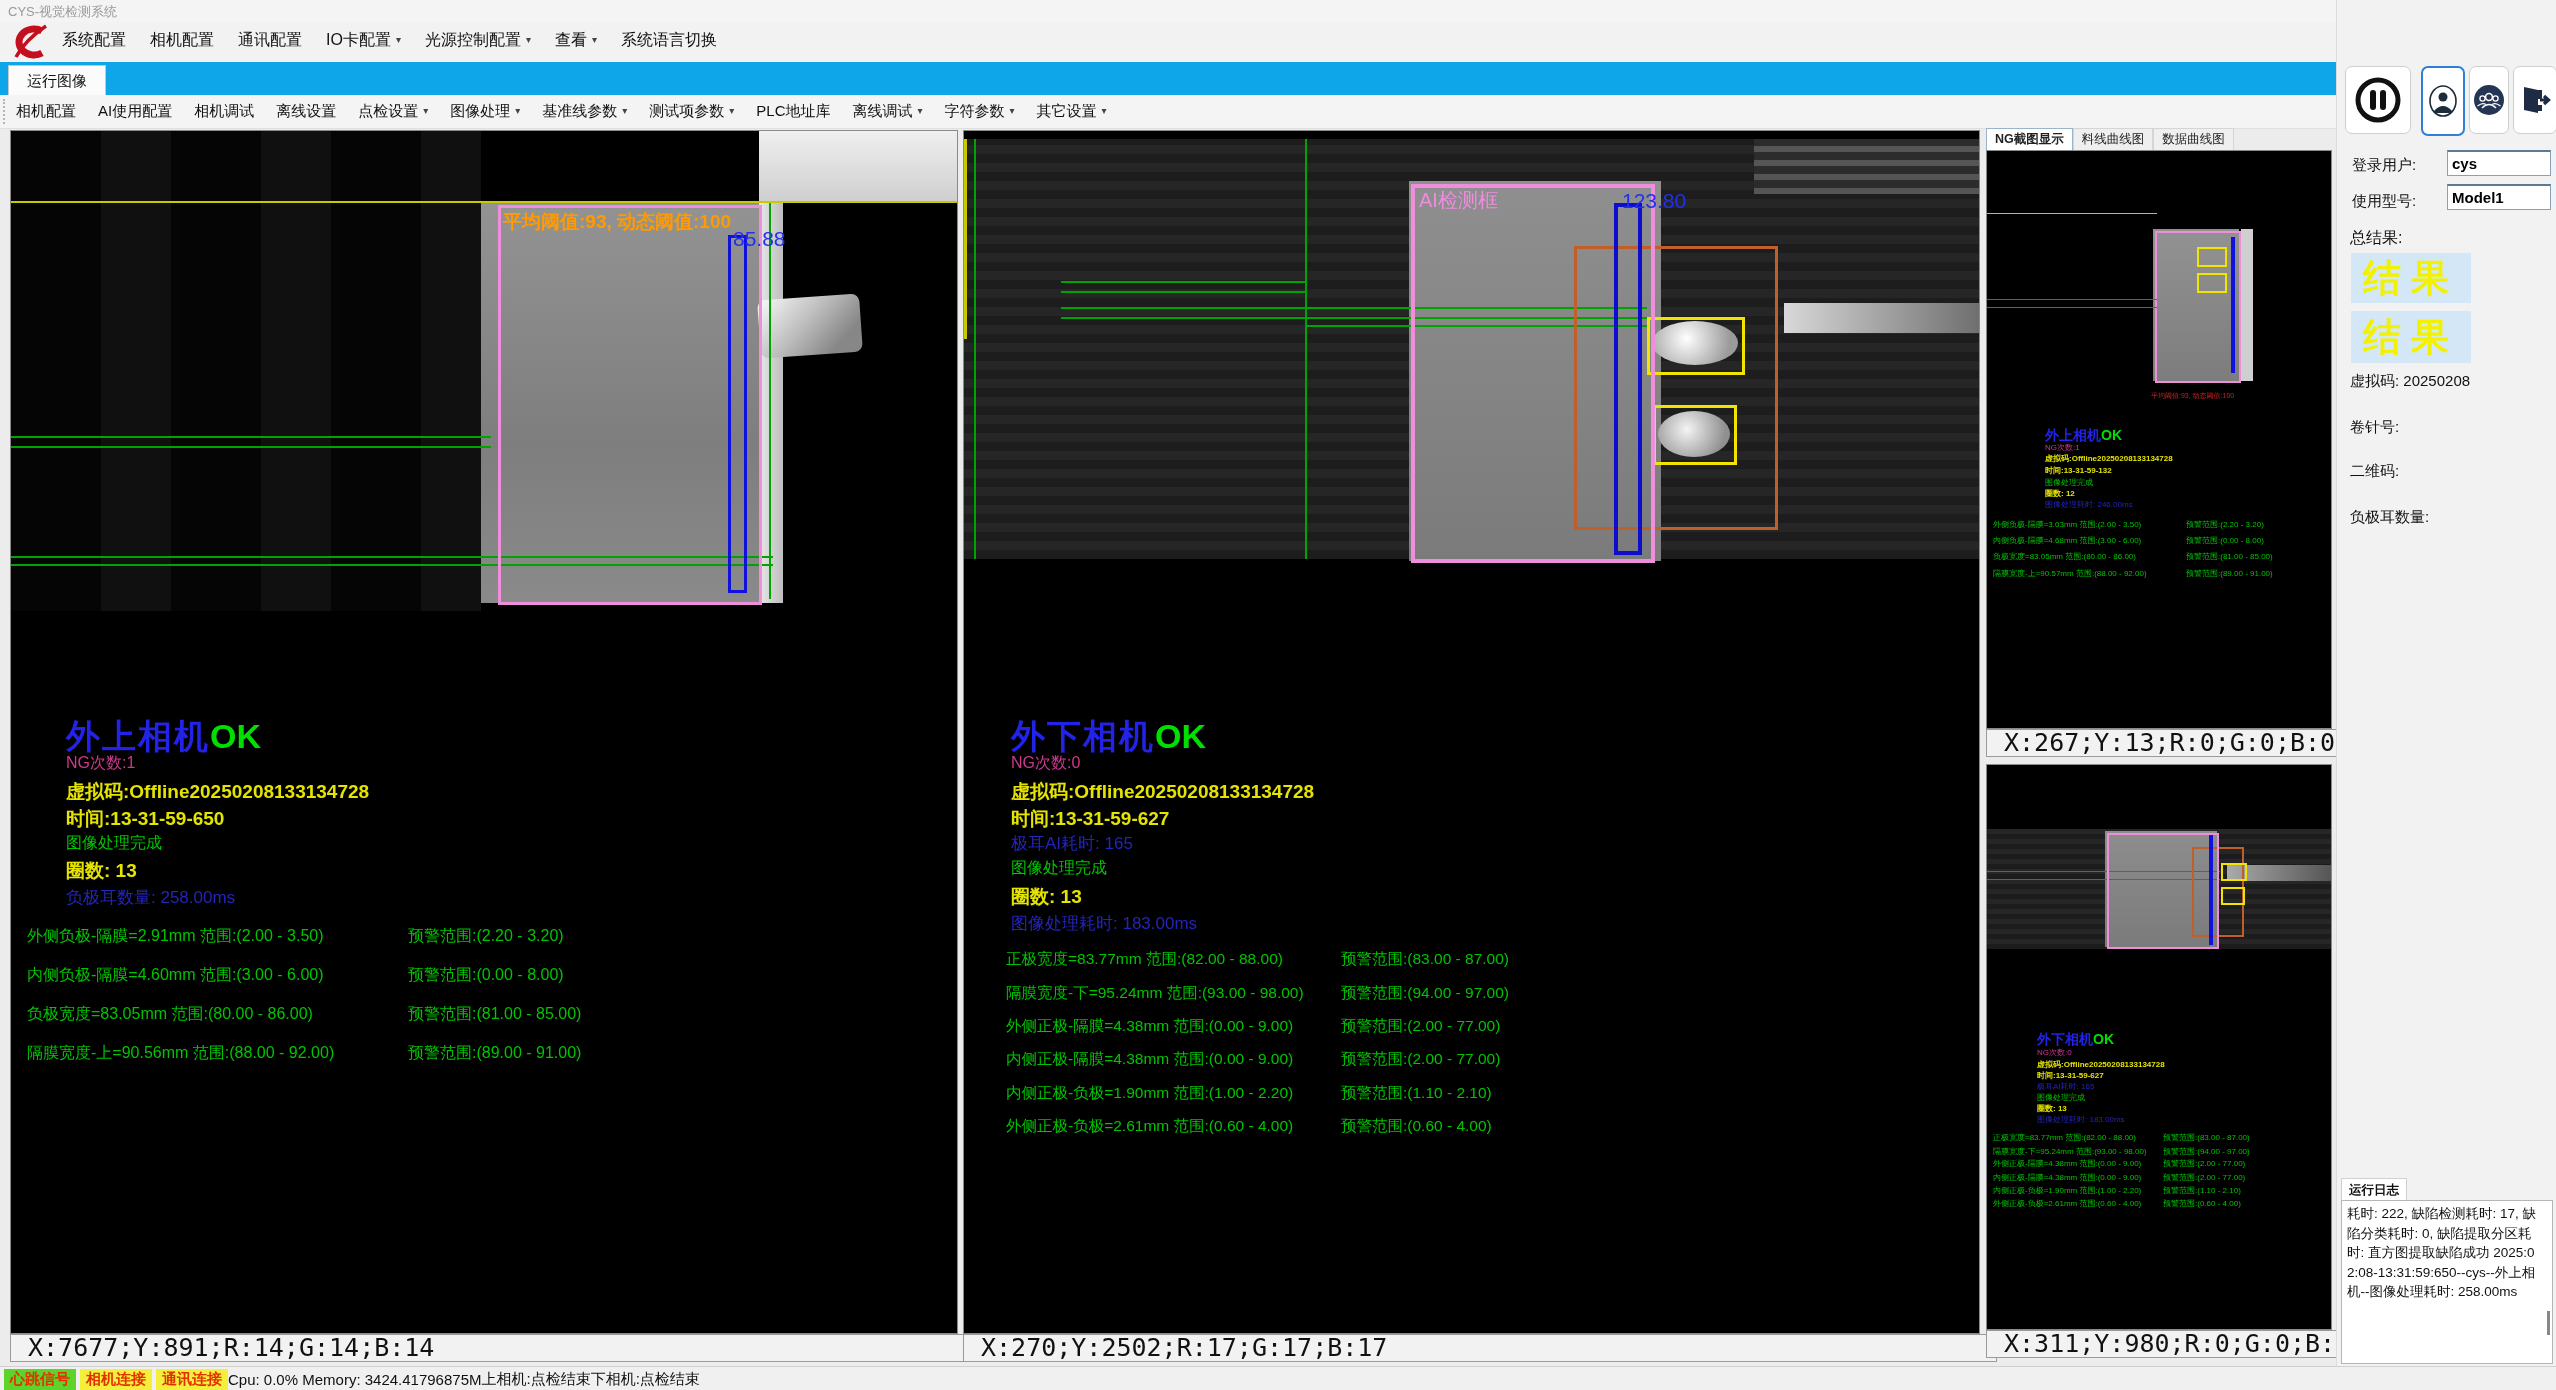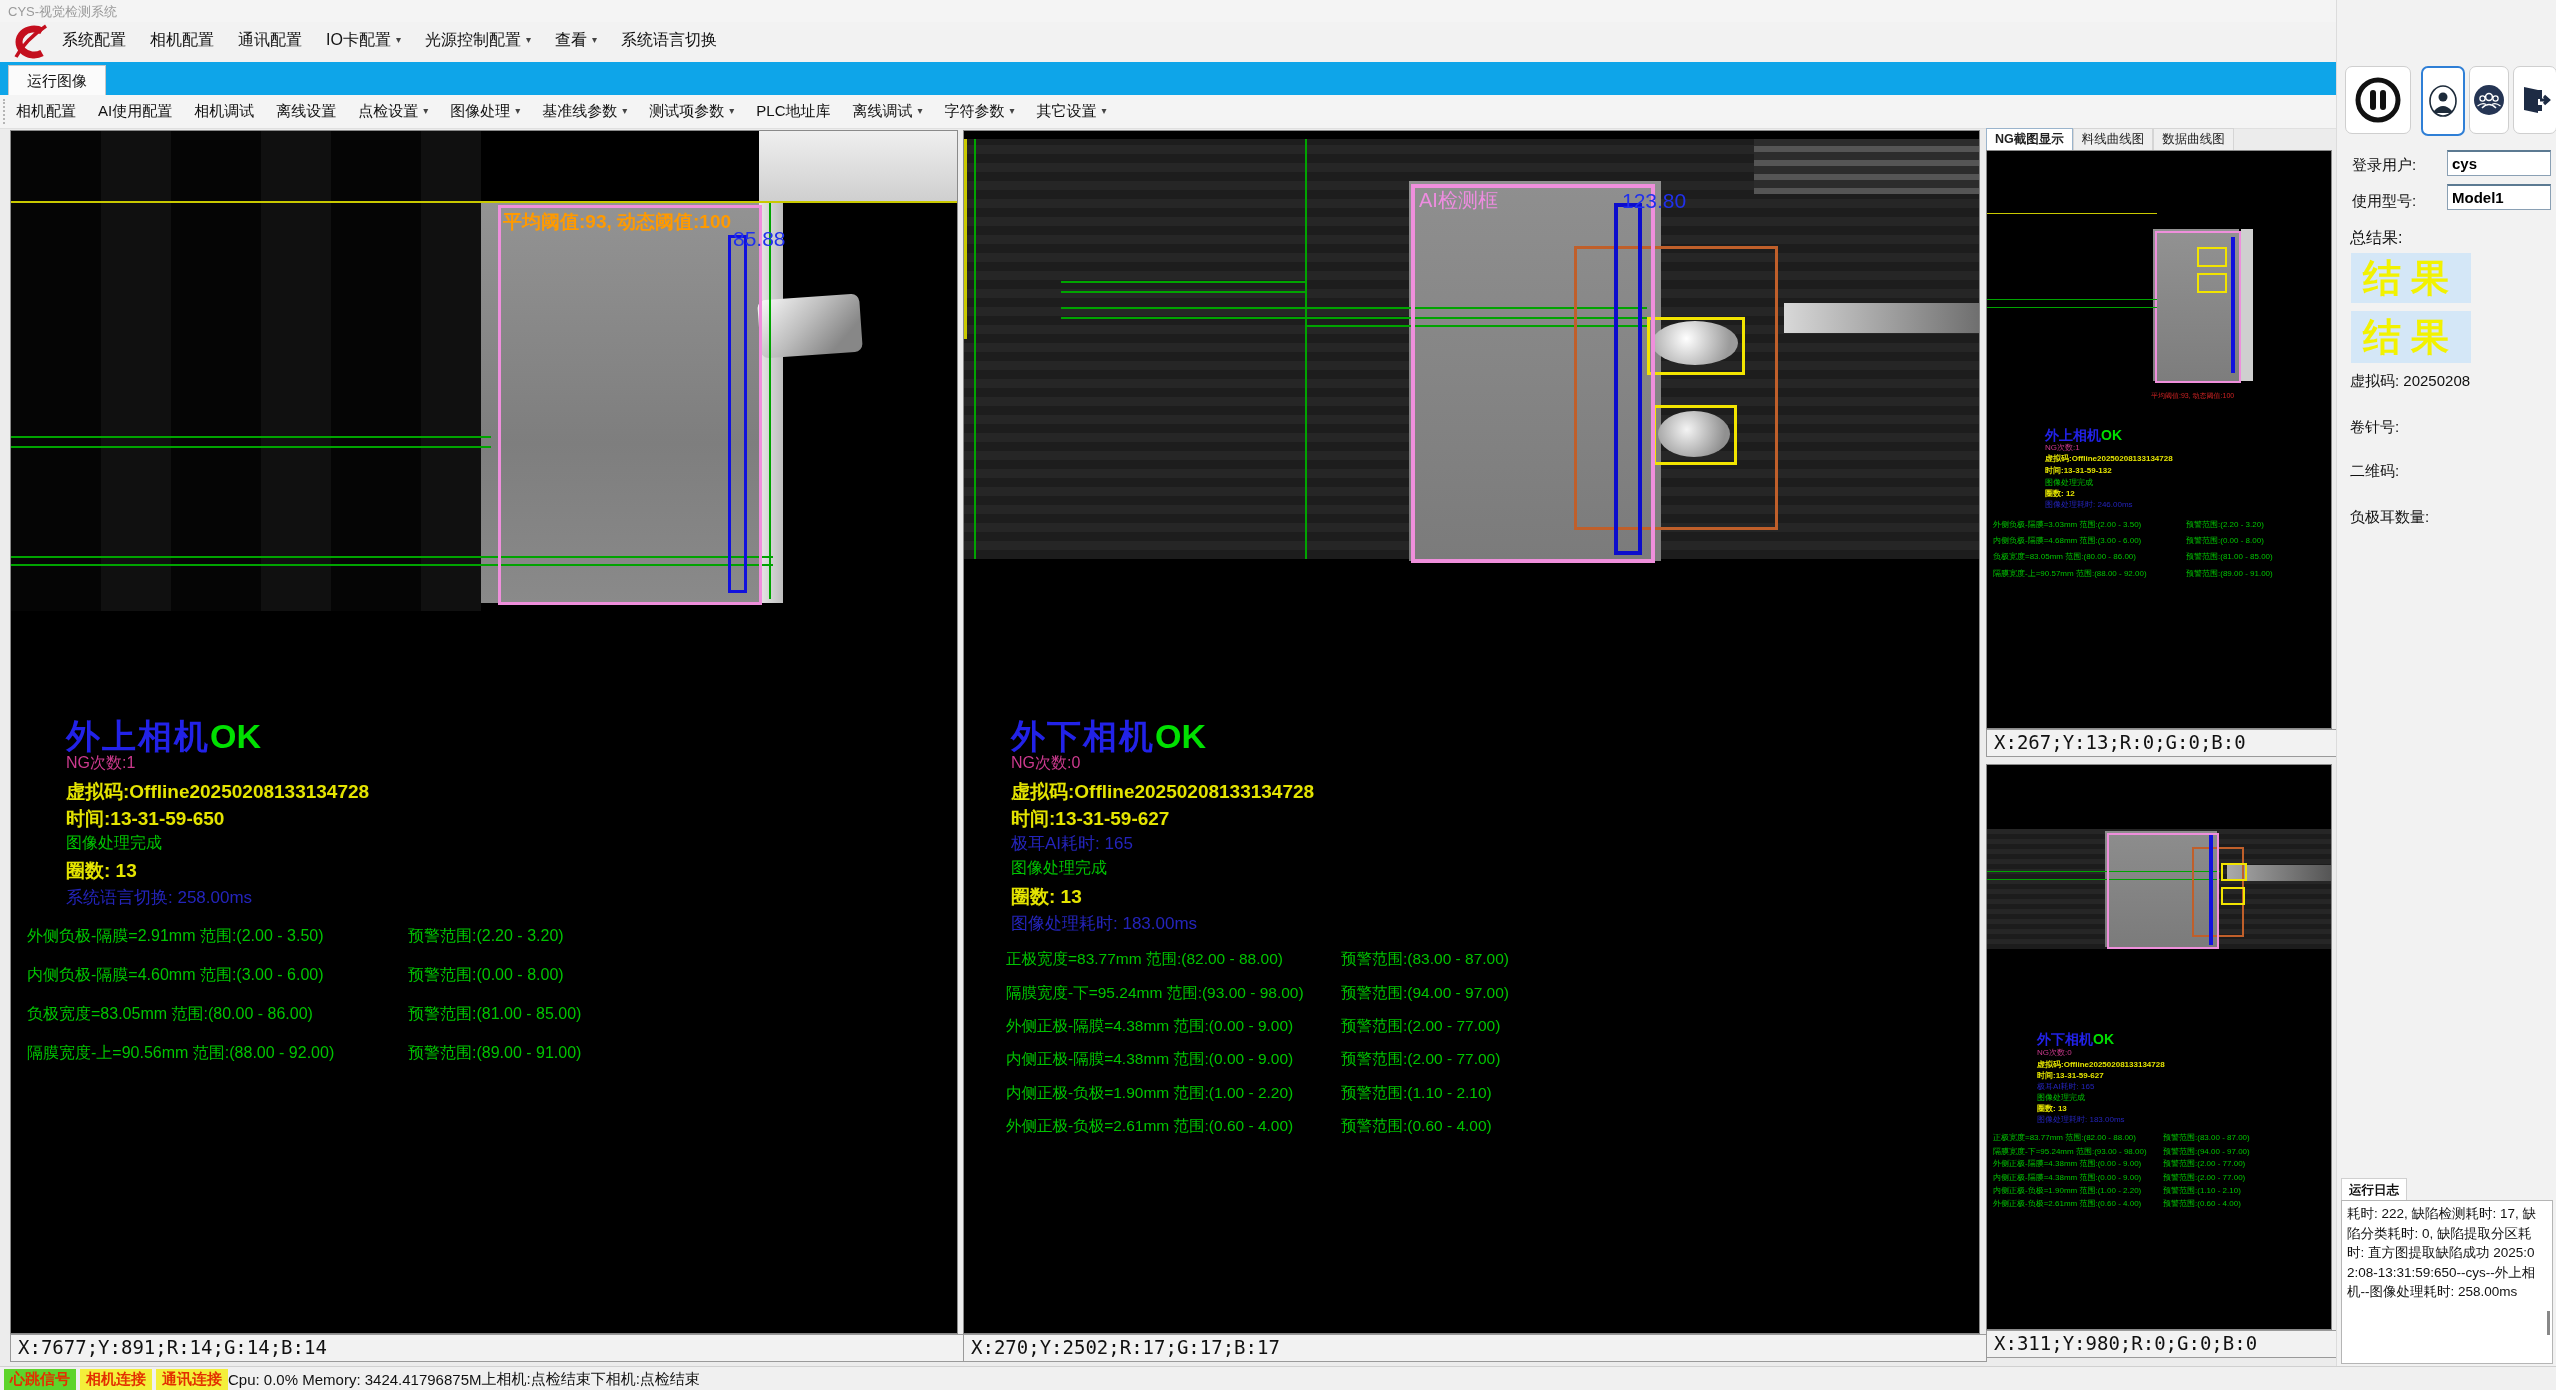--- a/index.html
+++ b/index.html
@@ -25,22 +25,22 @@
 
   .toolbar{position:absolute;left:0;top:95px;width:2556px;height:33px;background:#f4f4f4;border-bottom:1px solid #e0e0e0;}
   .toolbar::before{content:"";position:absolute;left:3px;top:4px;bottom:4px;width:3px;
            border-left:2px dotted #b5b5b5;}
   .tool-items{position:absolute;left:16px;top:7px;display:flex;gap:22px;font-size:15px;}
   .tool-item{cursor:default;}
 
   
   .panel{position:absolute;background:#000;border:1px solid #8a8a8a;overflow:hidden;}
   .coordbar{position:absolute;height:26px;background:#f2f2f2;border:1px solid #9a9a9a;
-            font-family:"DejaVu Sans Mono","Liberation Mono",monospace;font-size:19px;color:#111;
-            line-height:25px;padding-left:7px;}
+            font-family:"DejaVu Sans Mono","Liberation Mono",monospace;font-size:25px;color:#111;
+            line-height:25px;padding-left:17px;}
   #panel-left{left:10px;top:130px;width:946px;height:1202px;}
   #panel-mid{left:963px;top:130px;width:1015px;height:1202px;}
   #coord-left{left:10px;top:1334px;width:946px;}
   #coord-mid{left:963px;top:1334px;width:1015px;}
 
   .vline{position:absolute;}
   .hline{position:absolute;}
 
   
   .lp-stripeL{left:0;top:0;width:470px;height:480px;
@@ -200,21 +200,21 @@
   <div class="abs ov-blue" style="left:722px;top:96px">85.88</div>
 
   <div class="cam-title" style="left:55px;top:583px">
     <span>外上相机</span><span class="ok">OK</span>
   </div>
   <div class="cam-ng" style="left:55px;top:622px">NG次数:1</div>
   <div class="cam-yellow" style="left:55px;top:648px">虚拟码:Offline20250208133134728</div>
   <div class="cam-yellow" style="left:55px;top:675px">时间:13-31-59-650</div>
   <div class="cam-green" style="left:55px;top:702px">图像处理完成</div>
   <div class="cam-yellow" style="left:55px;top:727px">圈数: 13</div>
-  <div class="cam-blue" style="left:55px;top:755px">系统语言切换: 258.00ms</div>
+  <div class="cam-blue" style="left:55px;top:755px">负极耳数量: 258.00ms</div>
 
   <div class="meas-row" style="left:16px;top:795px">
     <span>外侧负极-隔膜=2.91mm 范围:(2.00 - 3.50)</span>
     <span class="w" style="left:381px">预警范围:(2.20 - 3.20)</span>
   </div>
   <div class="meas-row" style="left:16px;top:834px">
     <span>内侧负极-隔膜=4.60mm 范围:(3.00 - 6.00)</span>
     <span class="w" style="left:381px">预警范围:(0.00 - 8.00)</span>
   </div>
   <div class="meas-row" style="left:16px;top:873px">

